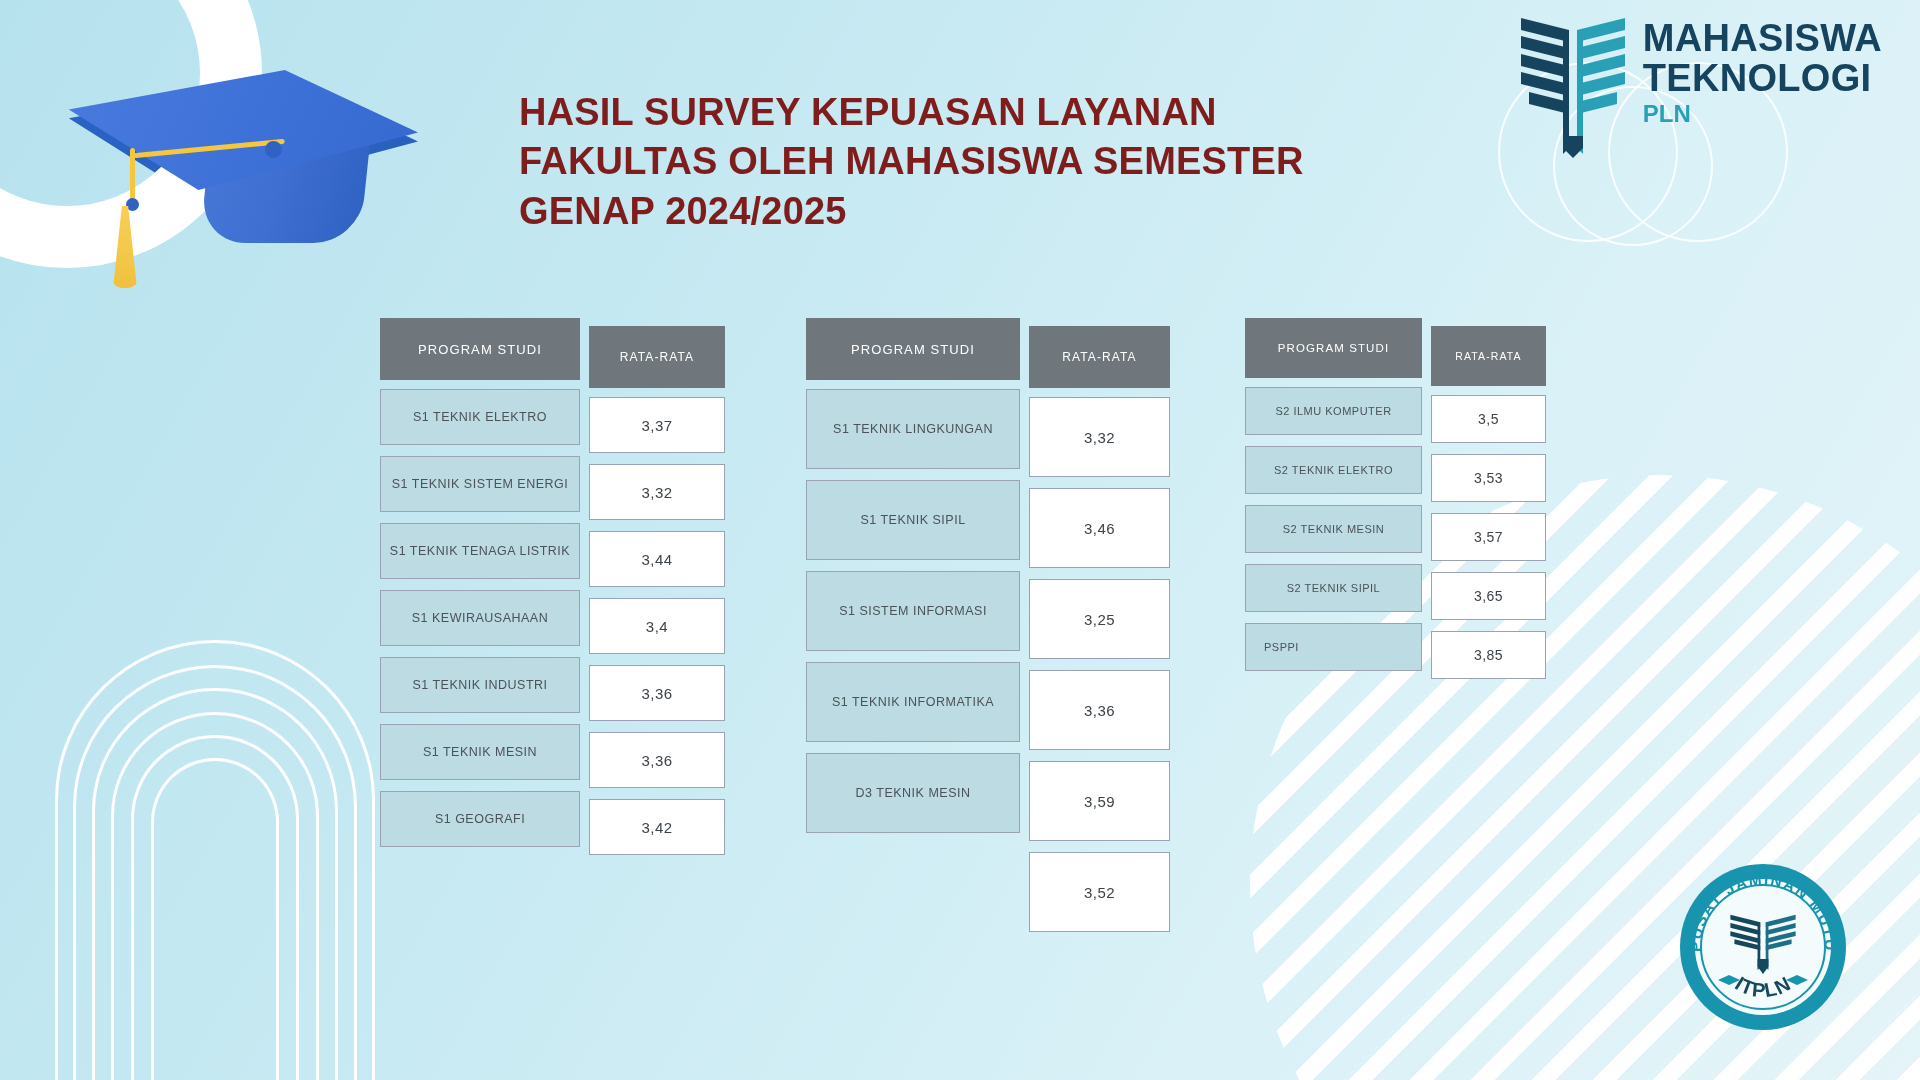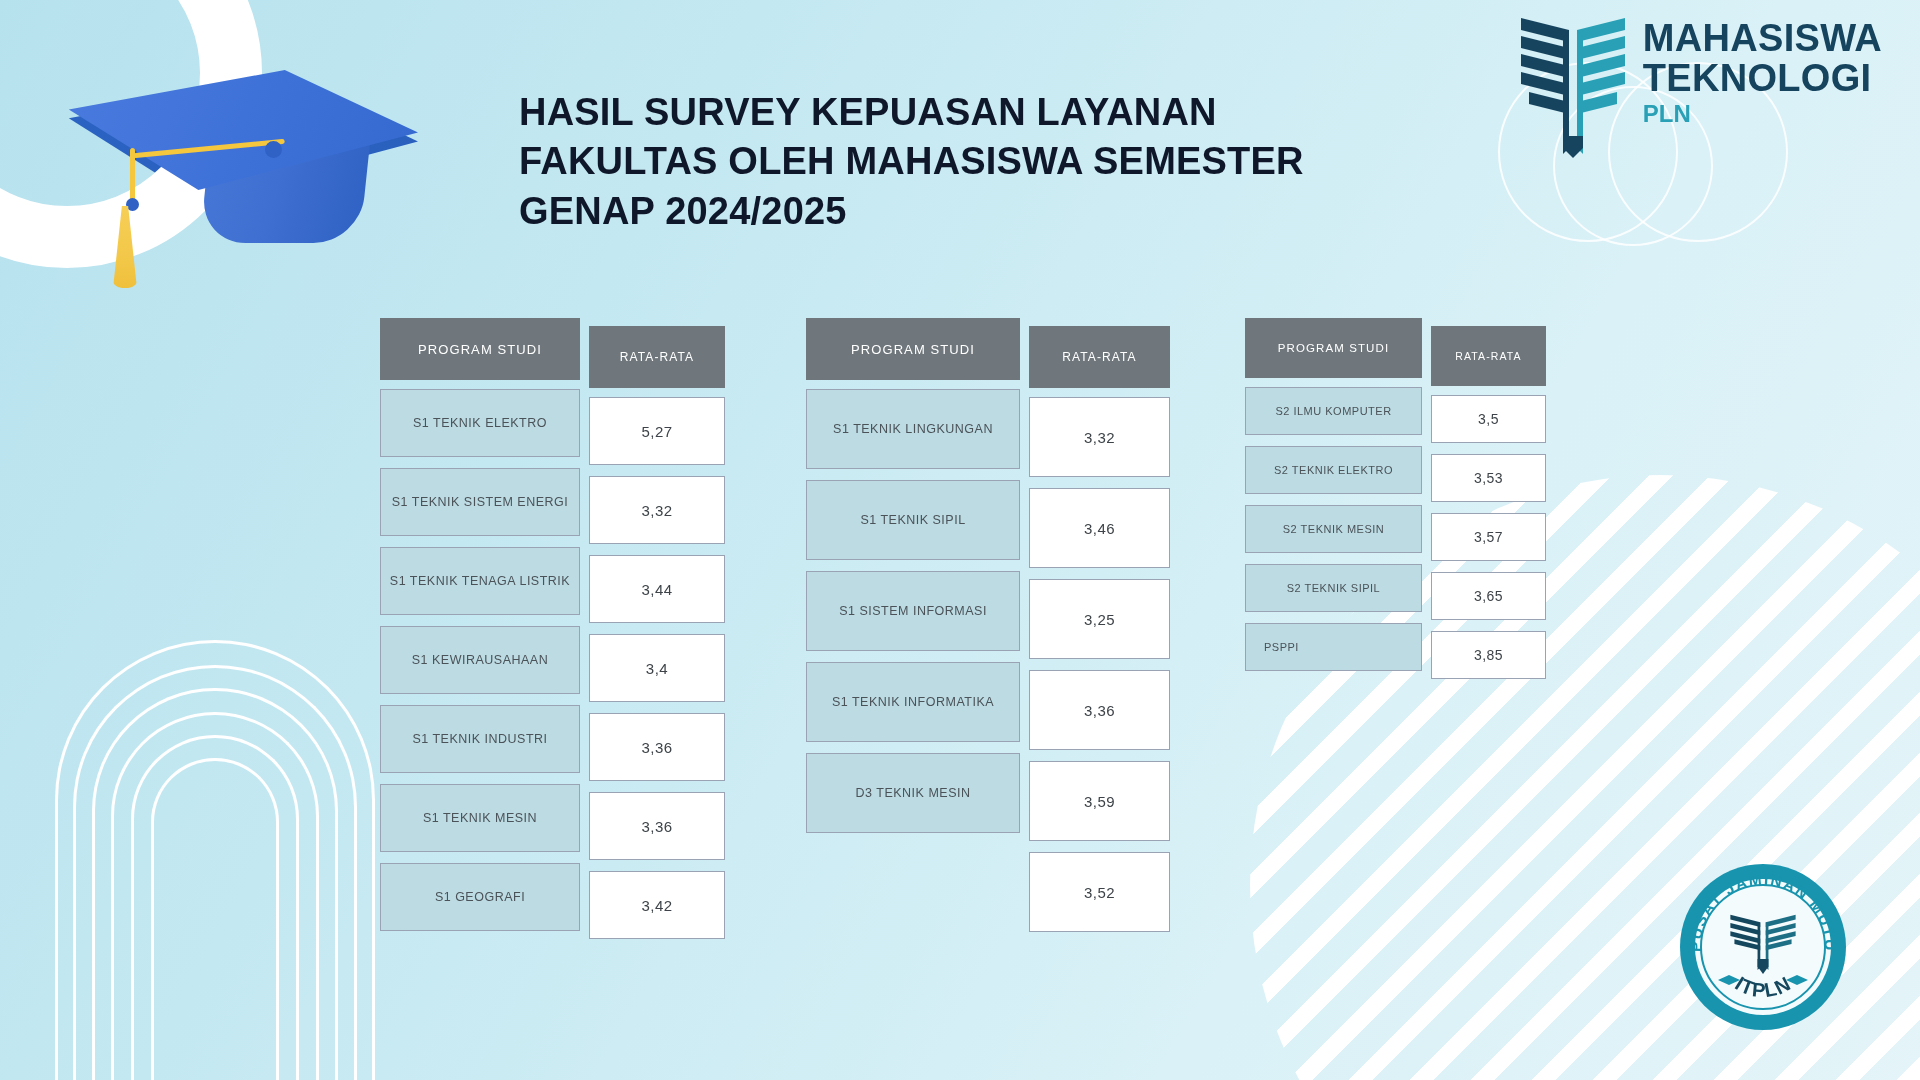--- a/index.html
+++ b/index.html
@@ -78,21 +78,21 @@
   .tassel-tail {
     position:absolute; left:72px; top:148px; width:26px; height:82px;
     background:linear-gradient(180deg,#f7cf55 0%,#f3c84a 60%,#efc03c 100%);
     clip-path:polygon(38% 0%, 62% 0%, 96% 100%, 4% 100%);
     border-radius:0 0 10px 10px;
   }
 
   
   .title {
     position:absolute; left:519px; top:88px; width:880px;
-    color:#0f172a; font-size:38px; font-weight:bold;
+    color:#7f1d1d; font-size:38px; font-weight:bold;
     line-height:1.30; letter-spacing:.2px; text-transform:uppercase;
   }
 
   .brand { position:absolute; right:38px; top:8px; display:flex; align-items:flex-start; gap:14px; }
   .brand-mark { width:112px; height:150px; }
   .brand-text { padding-top:10px; }
   .brand-line { font-size:38px; font-weight:bold; color:#16445e; line-height:1.06; letter-spacing:.3px; }
   .brand-pln { font-size:24px; font-weight:bold; color:#29a0b5; line-height:1.06; margin-top:2px; }
 
   
@@ -117,21 +117,21 @@
   }
   .cell.lbl { background:#bcdbe3; color:#4b5258; }
   .cell.val { background:#ffffff; color:#3d4348; }
   .cell.lbl.left { justify-content:flex-start; padding-left:18px; text-align:left; }
 
   
   .t1 .col.labels .hd, .t1 .col.labels .cell { width:200px; }
   .t1 .col.vals  .hd, .t1 .col.vals  .cell { width:136px; }
   .t1 .hd { height:62px; font-size:13px; margin-bottom:9px; }
   .t1 .col.vals .hd { font-size:12px; }
-  .t1 .cell { height:68px; margin-bottom:11px; font-size:12.5px; }
+  .t1 .cell { height:56px; margin-bottom:11px; font-size:12.5px; }
   .t1 .col.vals .cell { font-size:15px; }
 
   
   .t2 .col.labels .hd, .t2 .col.labels .cell { width:214px; }
   .t2 .col.vals  .hd, .t2 .col.vals  .cell { width:141px; }
   .t2 .hd { height:62px; font-size:13px; margin-bottom:9px; }
   .t2 .col.vals .hd { font-size:12px; }
   .t2 .cell { height:80px; margin-bottom:11px; font-size:12.5px; }
   .t2 .col.vals .cell { font-size:15px; }
 
@@ -222,21 +222,21 @@
       <div class="cell lbl">S1 TEKNIK ELEKTRO</div>
       <div class="cell lbl">S1 TEKNIK SISTEM ENERGI</div>
       <div class="cell lbl">S1 TEKNIK TENAGA LISTRIK</div>
       <div class="cell lbl">S1 KEWIRAUSAHAAN</div>
       <div class="cell lbl">S1 TEKNIK INDUSTRI</div>
       <div class="cell lbl">S1 TEKNIK MESIN</div>
       <div class="cell lbl">S1 GEOGRAFI</div>
     </div>
     <div class="col vals">
       <div class="hd">RATA-RATA</div>
-      <div class="cell val">5,27</div>
+      <div class="cell val">3,37</div>
       <div class="cell val">3,32</div>
       <div class="cell val">3,44</div>
       <div class="cell val">3,4</div>
       <div class="cell val">3,36</div>
       <div class="cell val">3,36</div>
       <div class="cell val">3,42</div>
     </div>
   </div>
 
   <div class="tbl t2">

